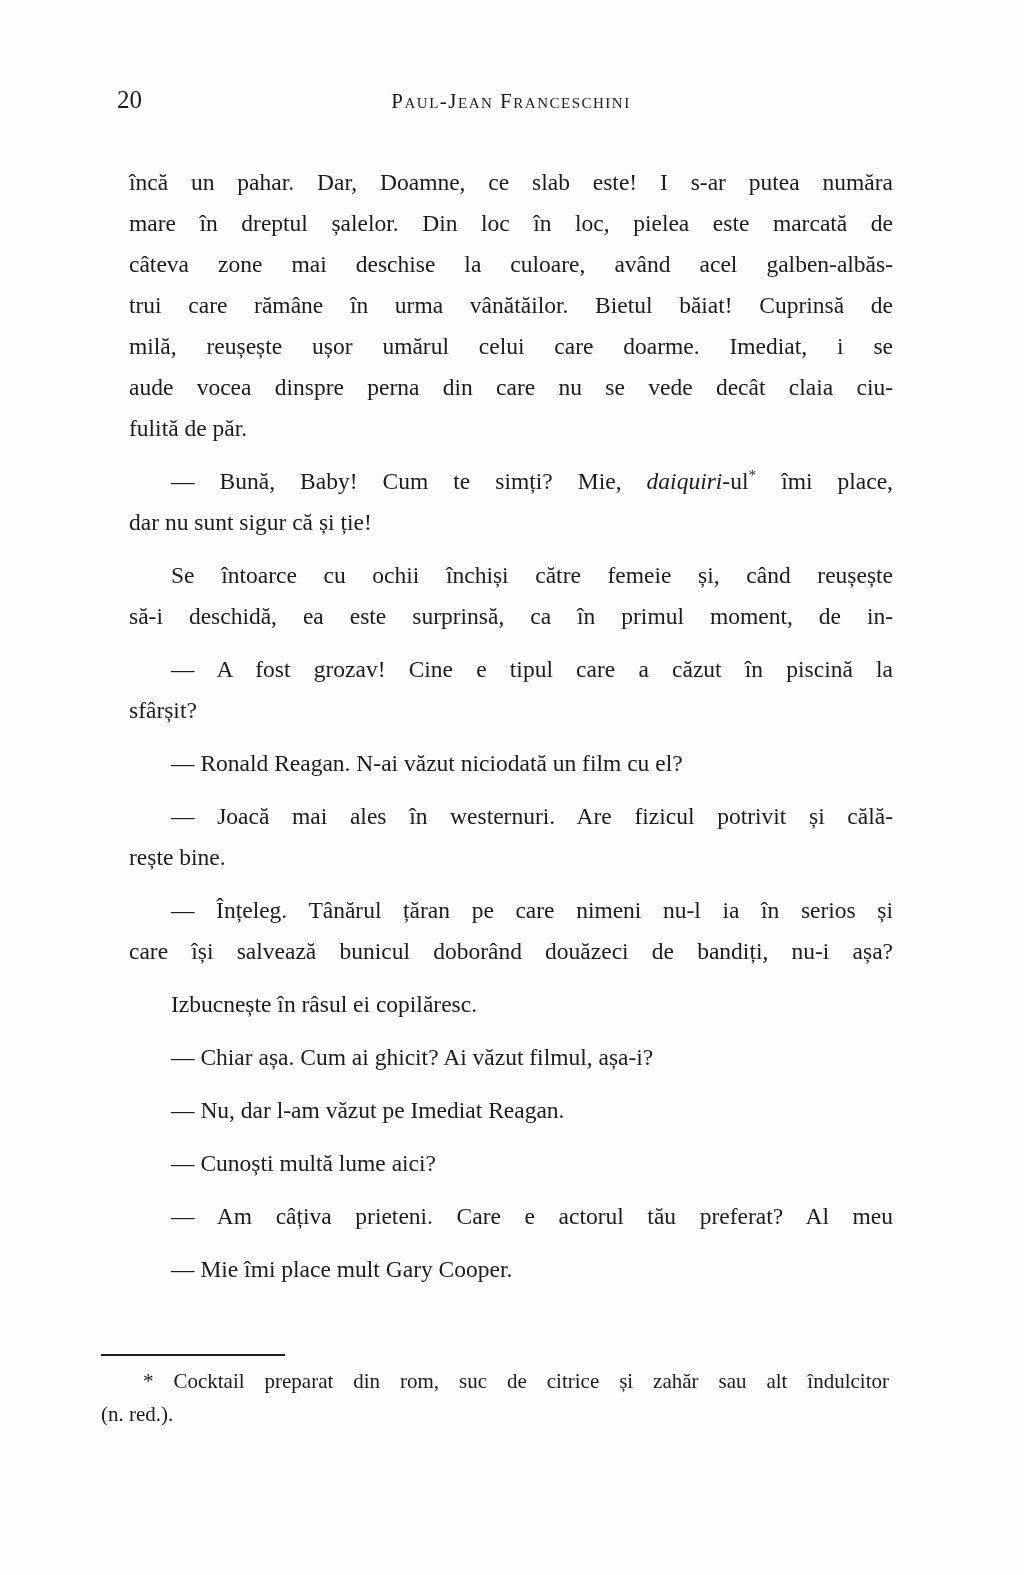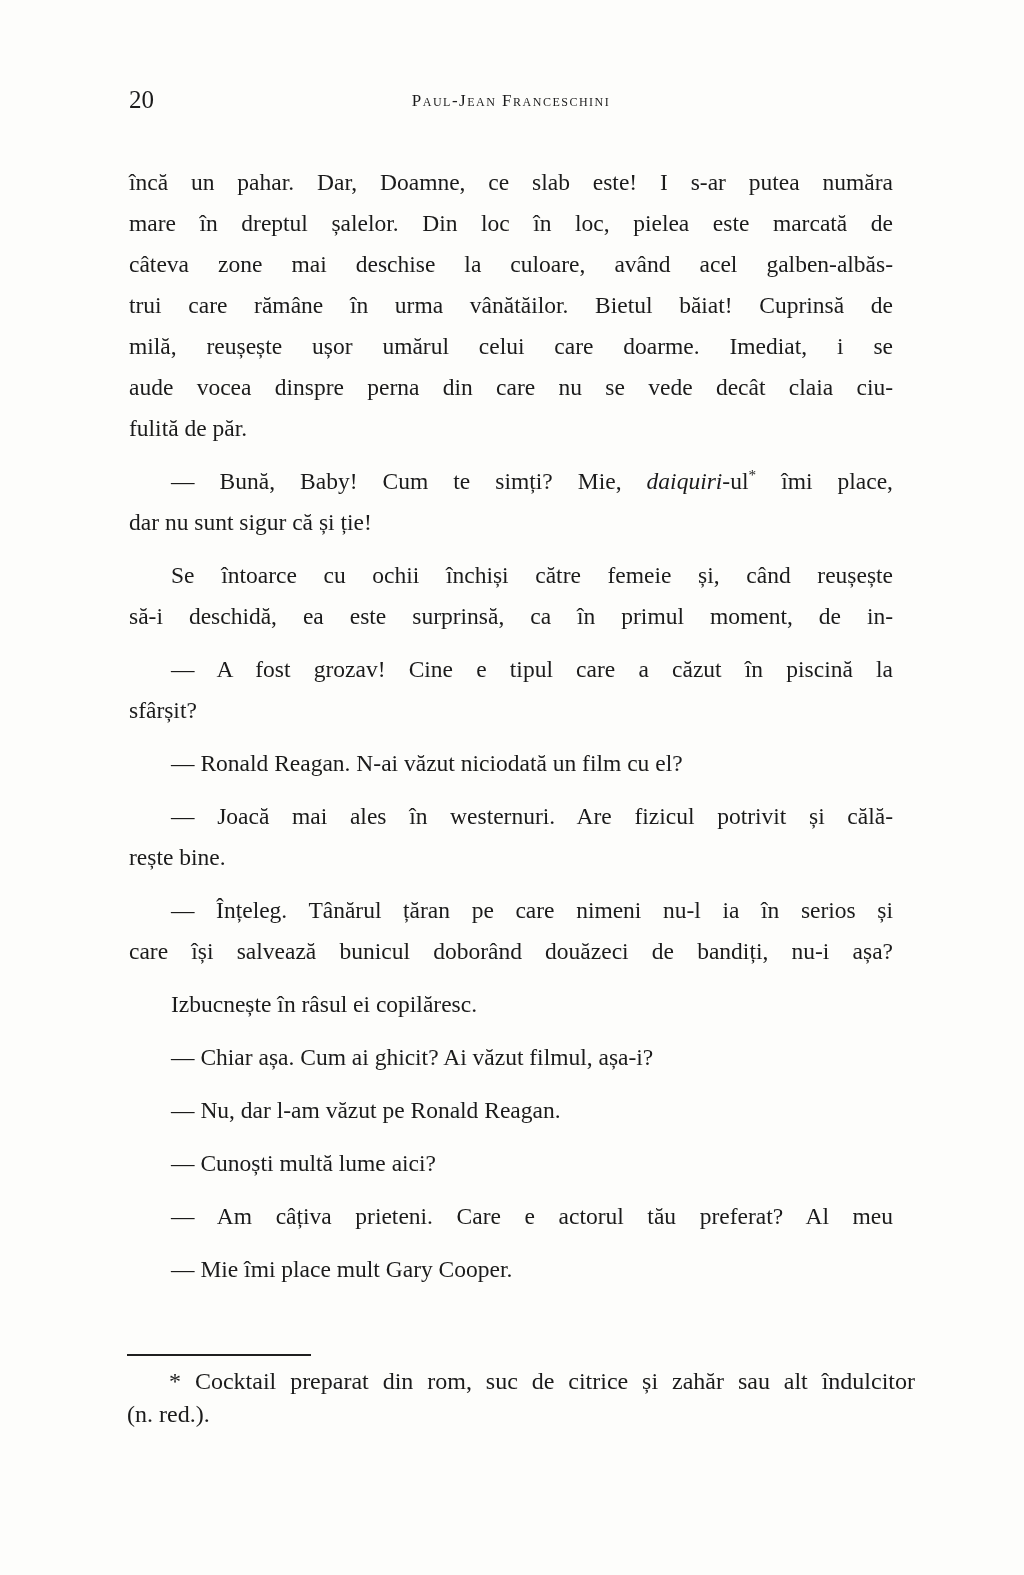--- a/index.html
+++ b/index.html
@@ -22,29 +22,29 @@
   }
   .page-header {
     position: absolute;
     top: 86px;
     left: 117px;
     width: 788px;
     height: 34px;
   }
   .page-number {
     position: absolute;
-    left: 12px;
+    left: 0;
     top: 0;
     font-size: 25px;
   }
   .running-header {
     text-align: center;
     font-variant: small-caps;
     letter-spacing: 1.5px;
-    font-size: 17px;
+    font-size: 21px;
     line-height: 30px;
   }
   .body-text {
     position: absolute;
     top: 150px;
     left: 117px;
     width: 788px;
     font-size: 23.5px;
     line-height: 41px;
   }
@@ -66,24 +66,24 @@
   .it {
     font-style: italic;
   }
   .sup {
     vertical-align: super;
     font-size: 0.65em;
     line-height: 0;
   }
   .footnote {
     position: absolute;
-    left: 127px;
+    left: 101px;
     top: 1354px;
     width: 788px;
-    font-size: 24px;
+    font-size: 21px;
     line-height: 33px;
   }
   .footnote-rule {
     width: 184px;
     height: 0;
     border-top: 2px solid #1f1f1f;
     margin-bottom: 9px;
   }
 </style>
 </head>
@@ -129,21 +129,21 @@
         <div class="line indent"><span>— Înțeleg. Tânărul țăran pe care nimeni nu-l ia în serios și</span></div>
         <div class="line"><span>care își salvează bunicul doborând douăzeci de bandiți, nu-i așa?</span></div>
       </div>
       <div class="para">
         <div class="line last indent"><span>Izbucnește în râsul ei copilăresc.</span></div>
       </div>
       <div class="para">
         <div class="line last indent"><span>— Chiar așa. Cum ai ghicit? Ai văzut filmul, așa-i?</span></div>
       </div>
       <div class="para">
-        <div class="line last indent"><span>— Nu, dar l-am văzut pe Ronald Reagan.</span></div>
+        <div class="line last indent"><span>— Nu, dar l-am văzut pe Imediat Reagan.</span></div>
       </div>
       <div class="para">
         <div class="line last indent"><span>— Cunoști multă lume aici?</span></div>
       </div>
       <div class="para">
         <div class="line indent"><span>— Am câțiva prieteni. Care e actorul tău preferat? Al meu</span></div>
       </div>
       <div class="para">
         <div class="line last indent"><span>— Mie îmi place mult Gary Cooper.</span></div>
       </div>

